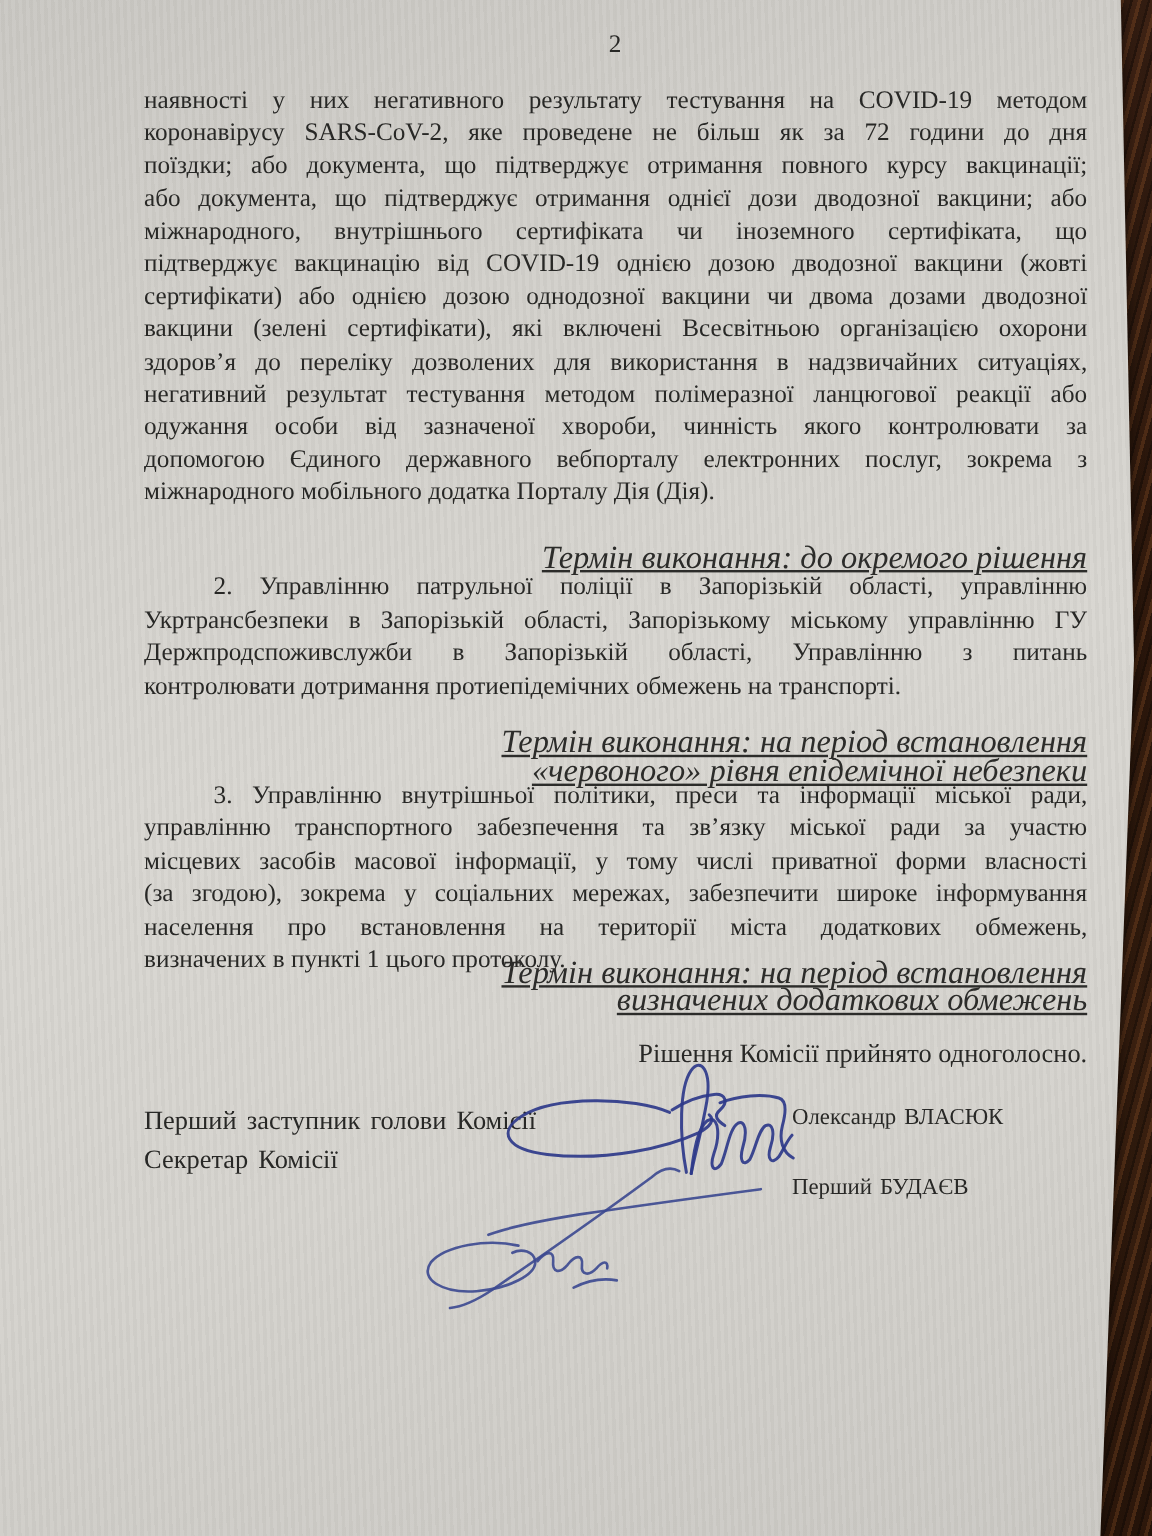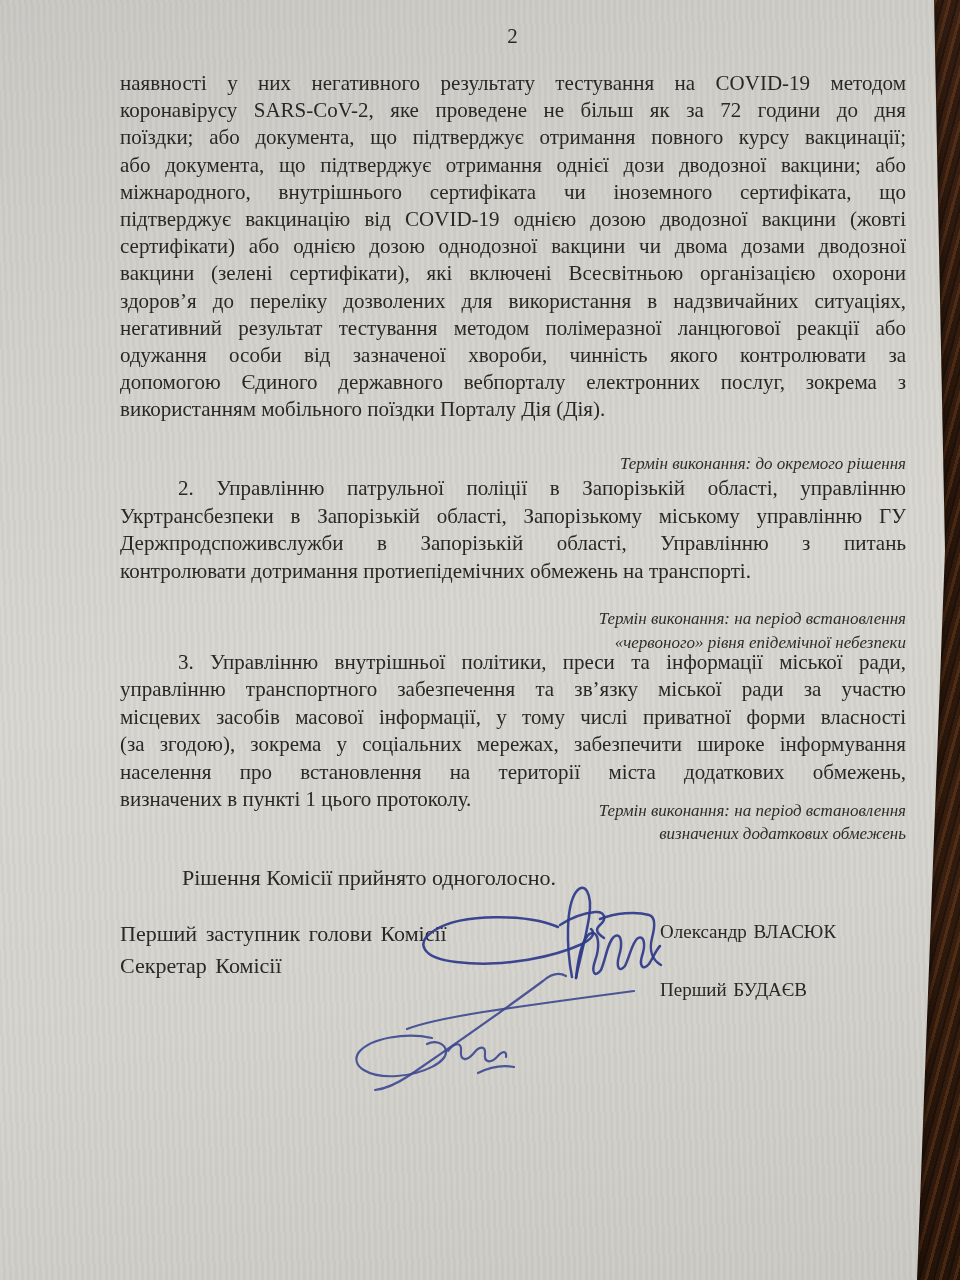--- a/index.html
+++ b/index.html
@@ -27,25 +27,25 @@
   .pagenum{position:absolute;top:24px;left:120px;width:786px;text-align:center;
     font-size:21px;letter-spacing:1px;}
   .para{position:absolute;left:120px;width:786px;font-size:21px;}
   .p1{top:70px;line-height:27.2px;}
   .p2{top:475px;line-height:27.6px;}
   .p3{top:649px;line-height:27.4px;}
   .jl{text-align:justify;text-align-last:justify;}
   .pl{text-align:left;}
   .ind{text-indent:58px;}
   .term{position:absolute;left:120px;width:786px;text-align:right;
-    font-style:italic;font-size:17px;color:#2c2c2a;}
+    font-style:italic;font-size:27px;color:#2c2c2a;text-decoration:underline;}
   .t1{top:452px;line-height:24px;}
   .t2{top:607px;line-height:23.5px;}
   .t3{top:799px;line-height:23px;}
-  .decision{position:absolute;top:865px;left:120px;width:786px;font-size:22px;text-indent:62px;}
+  .decision{position:absolute;top:865px;left:120px;width:786px;font-size:22px;text-indent:62px;text-align:right;}
   .sigrole{position:absolute;left:120px;font-size:22px;word-spacing:3px;}
   .signame{position:absolute;left:660px;font-size:19px;word-spacing:2px;}
   .r1{top:921px;} .n1{top:921px;} .r2{top:953px;} .n2{top:979px;}
   .sig-svg{position:absolute;inset:0;width:960px;height:1280px;pointer-events:none;}
   .sig-svg path{fill:none;stroke-linecap:round;stroke-linejoin:round;}
   .ink1{stroke:#2e3a8a;stroke-width:2.5;opacity:.92;}
   .ink2{stroke:#3b4890;stroke-width:2.2;opacity:.9;}
 </style>
 </head>
 <body>
@@ -62,21 +62,21 @@
         <div class="jl">поїздки; або документа, що підтверджує отримання повного курсу вакцинації;</div>
         <div class="jl">або документа, що підтверджує отримання однієї дози дводозної вакцини; або</div>
         <div class="jl">міжнародного, внутрішнього сертифіката чи іноземного сертифіката, що</div>
         <div class="jl">підтверджує вакцинацію від COVID-19 однією дозою дводозної вакцини (жовті</div>
         <div class="jl">сертифікати) або однією дозою однодозної вакцини чи двома дозами дводозної</div>
         <div class="jl">вакцини (зелені сертифікати), які включені Всесвітньою організацією охорони</div>
         <div class="jl">здоров’я до переліку дозволених для використання в надзвичайних ситуаціях,</div>
         <div class="jl">негативний результат тестування методом полімеразної ланцюгової реакції або</div>
         <div class="jl">одужання особи від зазначеної хвороби, чинність якого контролювати за</div>
         <div class="jl">допомогою Єдиного державного вебпорталу електронних послуг, зокрема з</div>
-        <div class="pl">використанням мобільного поїздки Порталу Дія (Дія).</div>
+        <div class="pl">міжнародного мобільного додатка Порталу Дія (Дія).</div>
       </div>
 
       <div class="term t1">
         <div>Термін виконання: до окремого рішення</div>
       </div>
 
       <div class="para p2">
         <div class="jl ind">2. Управлінню патрульної поліції в Запорізькій області, управлінню</div>
         <div class="jl">Укртрансбезпеки в Запорізькій області, Запорізькому міському управлінню ГУ</div>
         <div class="jl">Держпродспоживслужби в Запорізькій області, Управлінню з питань</div>

